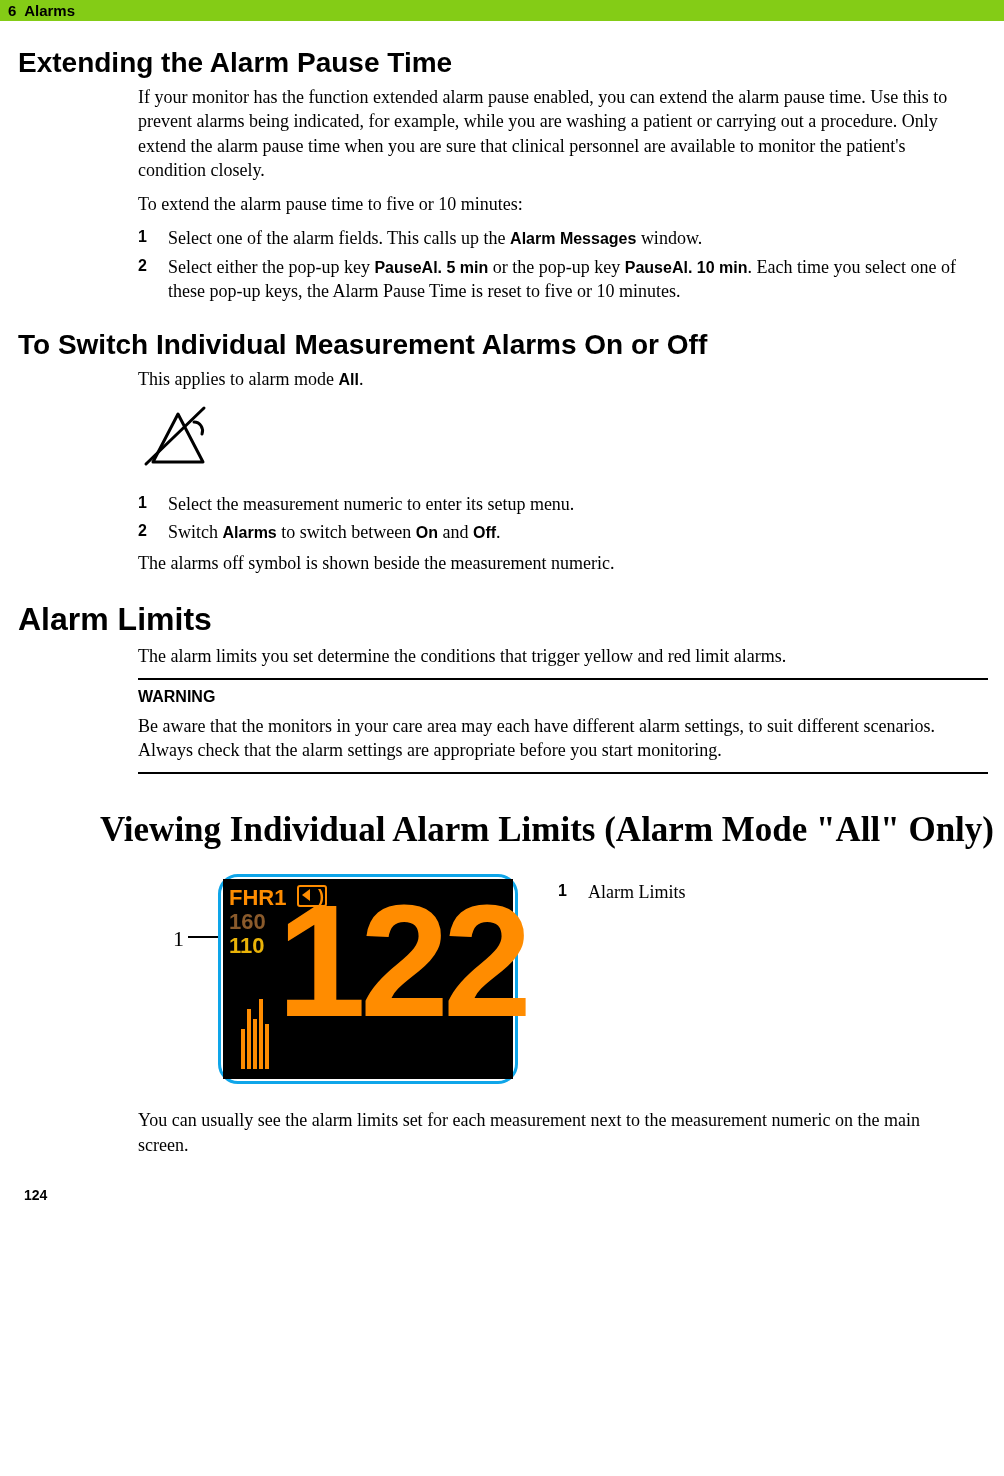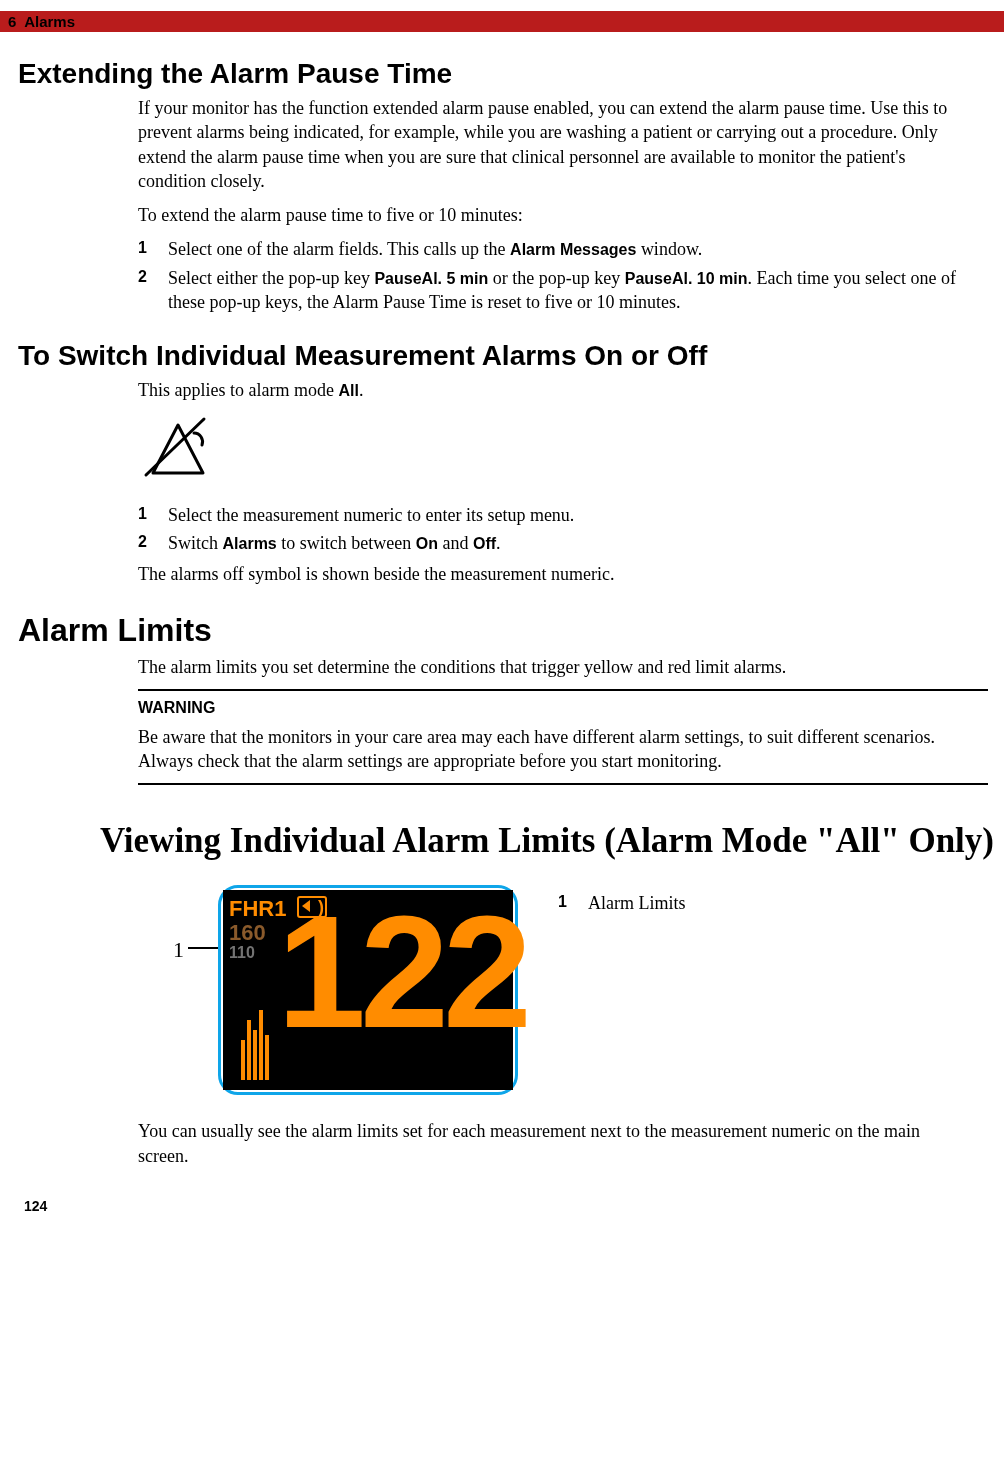--- a/index.html
+++ b/index.html
@@ -4,26 +4,25 @@
 <style>
   body {
     margin: 0;
     padding: 0;
     font-family: Georgia, 'Times New Roman', serif;
     color: #000;
     background: #fff;
     width: 1004px;
   }
   .header-bar {
-    background: #b91c1c;
+    background: #84cc16;
     padding: 2px 8px;
     font-family: Arial, sans-serif;
     font-weight: bold;
     font-size: 15px;
-    margin-top: 11px;
   }
   .content {
     padding: 0 10px 0 18px;
   }
   h1.sec {
     font-family: Arial, sans-serif;
     font-weight: bold;
     font-size: 28px;
     margin: 26px 0 4px 0;
   }
@@ -137,23 +136,23 @@
   .mt-upper {
     position: absolute;
     top: 28px; left: 6px;
     color: #8a5a2b;
     font-weight: bold;
     font-size: 22px;
   }
   .mt-lower {
     position: absolute;
     top: 52px; left: 6px;
-    color: #737373;
-    font-weight: bold;
-    font-size: 16px;
+    color: #eab308;
+    font-weight: bold;
+    font-size: 22px;
   }
   .mt-big {
     position: absolute;
     top: -6px; left: 54px;
     color: #ff8c00;
     font-weight: bold;
     font-size: 160px;
     letter-spacing: -6px;
     line-height: 1.1;
   }

